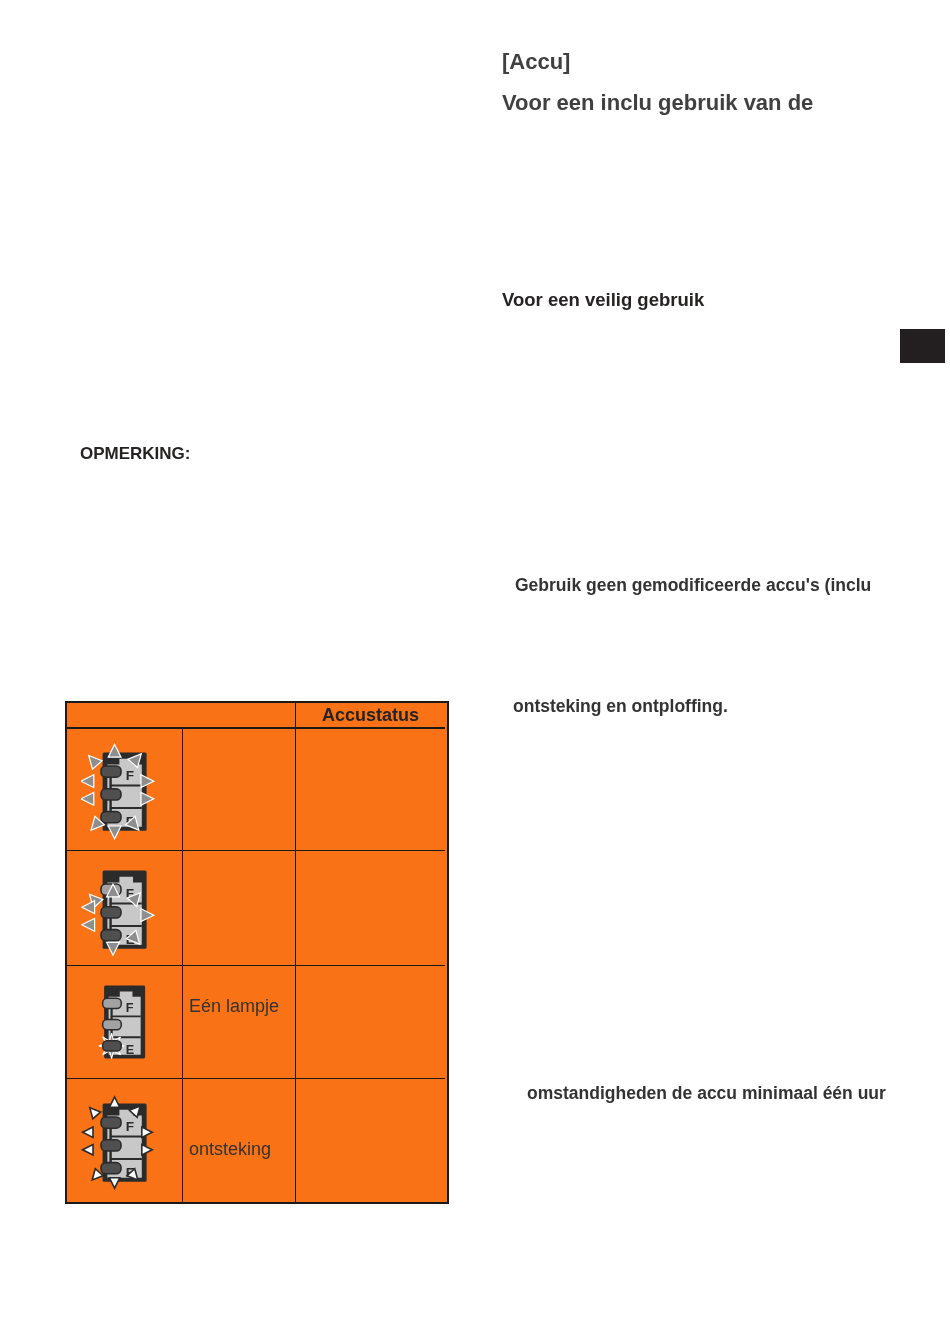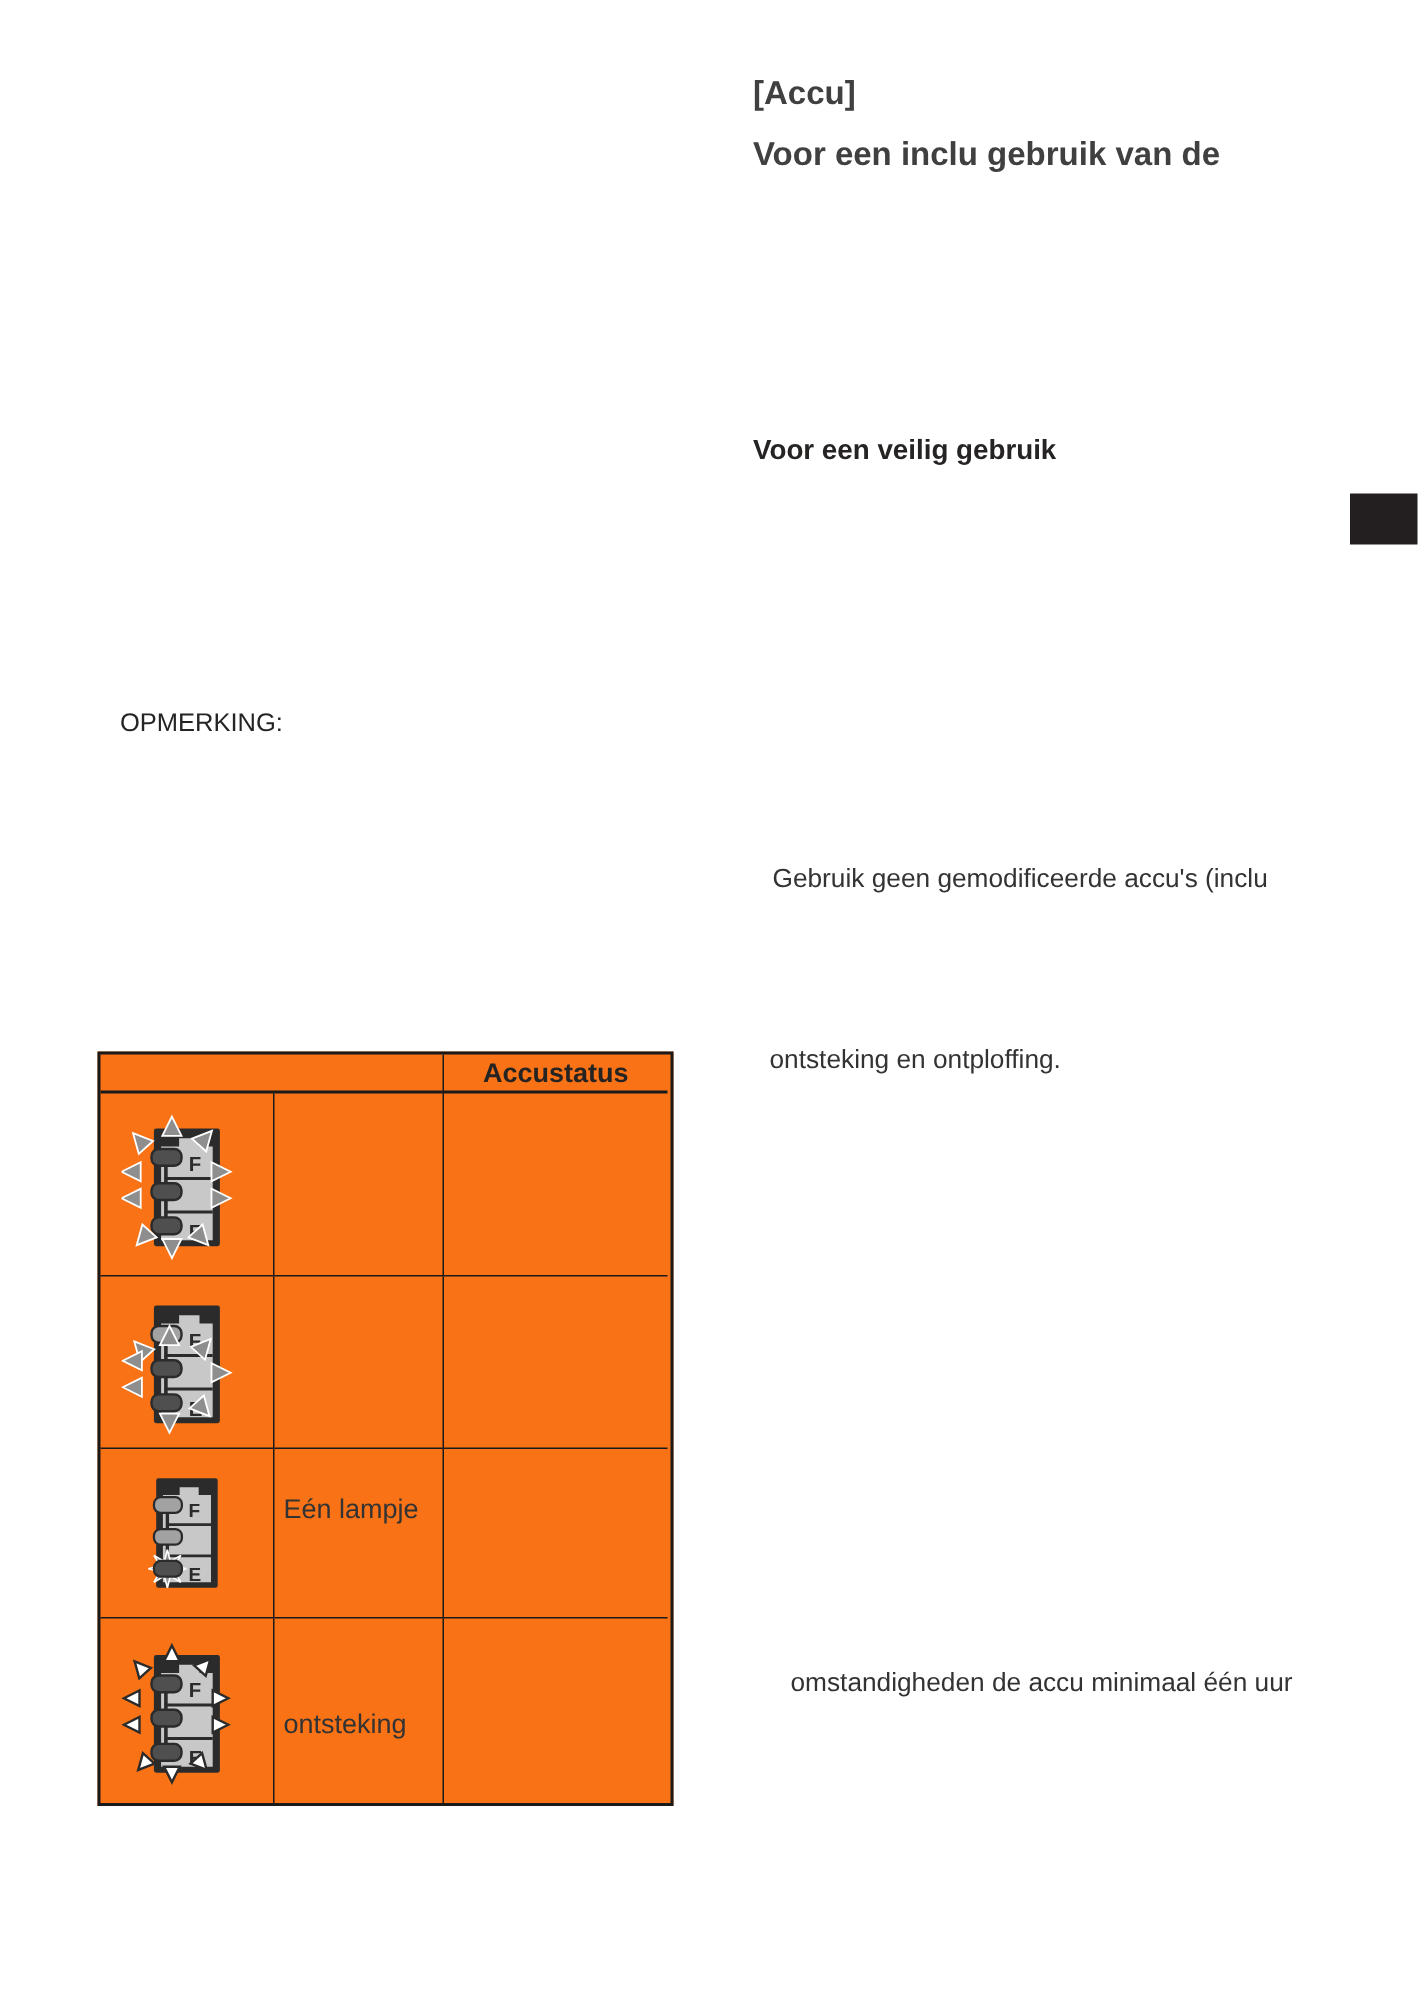--- a/index.html
+++ b/index.html
@@ -21,29 +21,29 @@
     white-space:nowrap;
   }
   .h2{
     font-size:18.5px;
     font-weight:bold;
     color:#262323;
     white-space:nowrap;
   }
   .note{
     font-size:17px;
-    font-weight:normal;
+    font-weight:bold;
     color:#262323;
     white-space:nowrap;
-    margin-top:28px;
   }
   .body-line{
     font-size:17.5px;
     color:#333333;
     white-space:nowrap;
+    font-weight:bold;
   }
   .side-tab{
     left:900px;top:329px;width:45px;height:34px;
     background:#231f20;
   }
   
   .batt-table{
     left:65px;top:701px;
     width:384px;height:503px;
     border:2px solid #1a1a1a;
@@ -104,21 +104,21 @@
   <div class="abs h1" style="left:502px;top:49px;">[Accu]</div>
   <div class="abs h1" style="left:502px;top:90px;">Voor een inclu gebruik van de</div>
   <div class="abs h2" style="left:502px;top:289px;">Voor een veilig gebruik</div>
 
   <div class="abs side-tab"></div>
 
   <div class="abs note" style="left:80px;top:444px;">OPMERKING:</div>
 
   <div class="abs body-line" style="left:515px;top:575px;">Gebruik geen gemodificeerde accu's (inclu</div>
   <div class="abs body-line" style="left:513px;top:696px;">ontsteking en ontploffing.</div>
-  <div class="abs body-line" style="left:527px;top:1111px;">omstandigheden de accu minimaal één uur</div>
+  <div class="abs body-line" style="left:527px;top:1083px;">omstandigheden de accu minimaal één uur</div>
 
   <div class="abs batt-table">
 
     <div class="cell hdr-span"></div>
     <div class="cell hdr-status">Accustatus</div>
 
     <div class="cell icon-cell">
       <svg width="88" height="104" viewBox="-10 -8 110 122">
         <rect x="17" y="6" width="55" height="98" rx="2" fill="#2b2b2b"></rect>
         <path d="M23 21 h15 v-7 h17 v7 h11 v78 h-43 Z" fill="#c8c8c8"></path>

